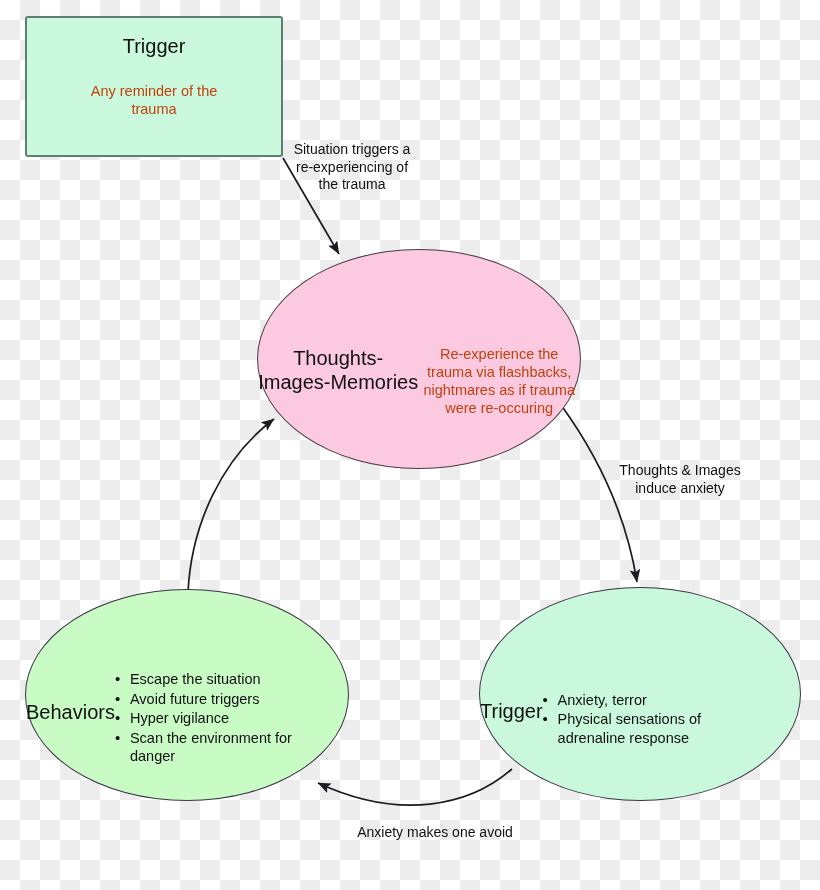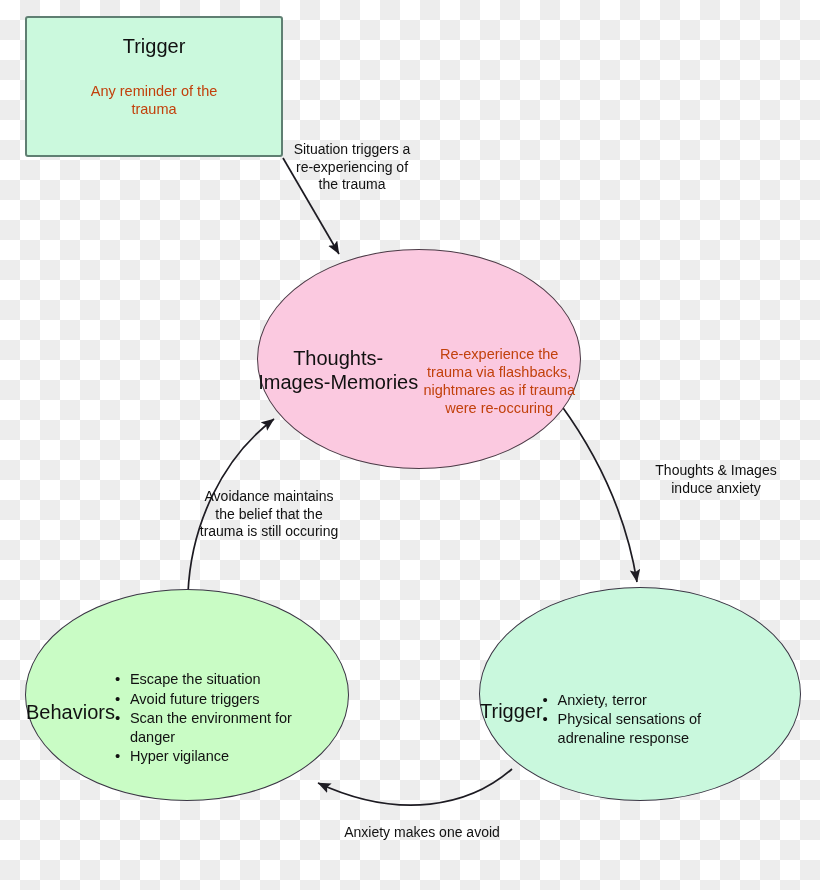--- a/index.html
+++ b/index.html
@@ -130,23 +130,23 @@
 
   
   .edge-label {
     position: absolute;
     font-size: 14px;
     line-height: 17.5px;
     color: #111111;
     text-align: center;
   }
   #label-trigger-to-thoughts { left: 293px; top: 141px; width: 118px; }
-  #label-thoughts-to-feelings { left: 620px; top: 462px; width: 152px; padding-left: 20px; }
+  #label-thoughts-to-feelings { left: 604px; top: 462px; width: 152px; }
   #label-behaviors-to-thoughts { left: 196px; top: 488px; width: 146px; }
-  #label-feelings-to-behaviors { left: 340px; top: 824px; width: 164px; }
+  #label-feelings-to-behaviors { left: 340px; top: 824px; width: 164px; padding-left: 13px; }
 </style>
 </head>
 <body>
 
 <div id="canvas">
 
   <svg id="edges" viewBox="0 0 820 890">
     <defs>
       <marker id="arrowhead" markerWidth="9" markerHeight="9" refX="7.4" refY="3.1" orient="auto" markerUnits="strokeWidth">
         <path d="M0,0 L7.6,3.1 L0,6.2 L1.5,3.1 Z" fill="#1d1b22"></path>
@@ -171,37 +171,36 @@
     <div class="node-title">Thoughts-Images-Memories</div>
     <div class="node-body">Re-experience the trauma via flashbacks, nightmares as if trauma were re-occuring</div>
   </div>
 
   <div class="node oval" id="behaviors-node">
     <div class="node-title">Behaviors</div>
     <div class="list-wrap">
       <ul class="bullets" id="behaviors-list">
           <li>Escape the situation</li>
           <li>Avoid future triggers</li>
+          <li>Hyper vigilance</li>
           <li>Scan the environment for danger</li>
-          <li>Hyper vigilance</li>
         </ul>
     </div>
   </div>
 
   <div class="node oval" id="feelings-node">
     <div class="node-title">Trigger</div>
     <div class="list-wrap">
       <ul class="bullets" id="feelings-list">
           <li>Anxiety, terror</li>
           <li>Physical sensations of adrenaline response</li>
         </ul>
     </div>
   </div>
 
   <div class="edge-label" id="label-trigger-to-thoughts">Situation triggers a re-experiencing of the trauma</div>
 
   <div class="edge-label" id="label-thoughts-to-feelings">Thoughts &amp; Images induce anxiety</div>
 
-  <div class="edge-label" id="label-behaviors-to-thoughts">Avoidance maintains the belief that the trauma is still occuring</div>
 
   <div class="edge-label" id="label-feelings-to-behaviors">Anxiety makes one avoid</div>
 
 </div>
 
 </body></html>

